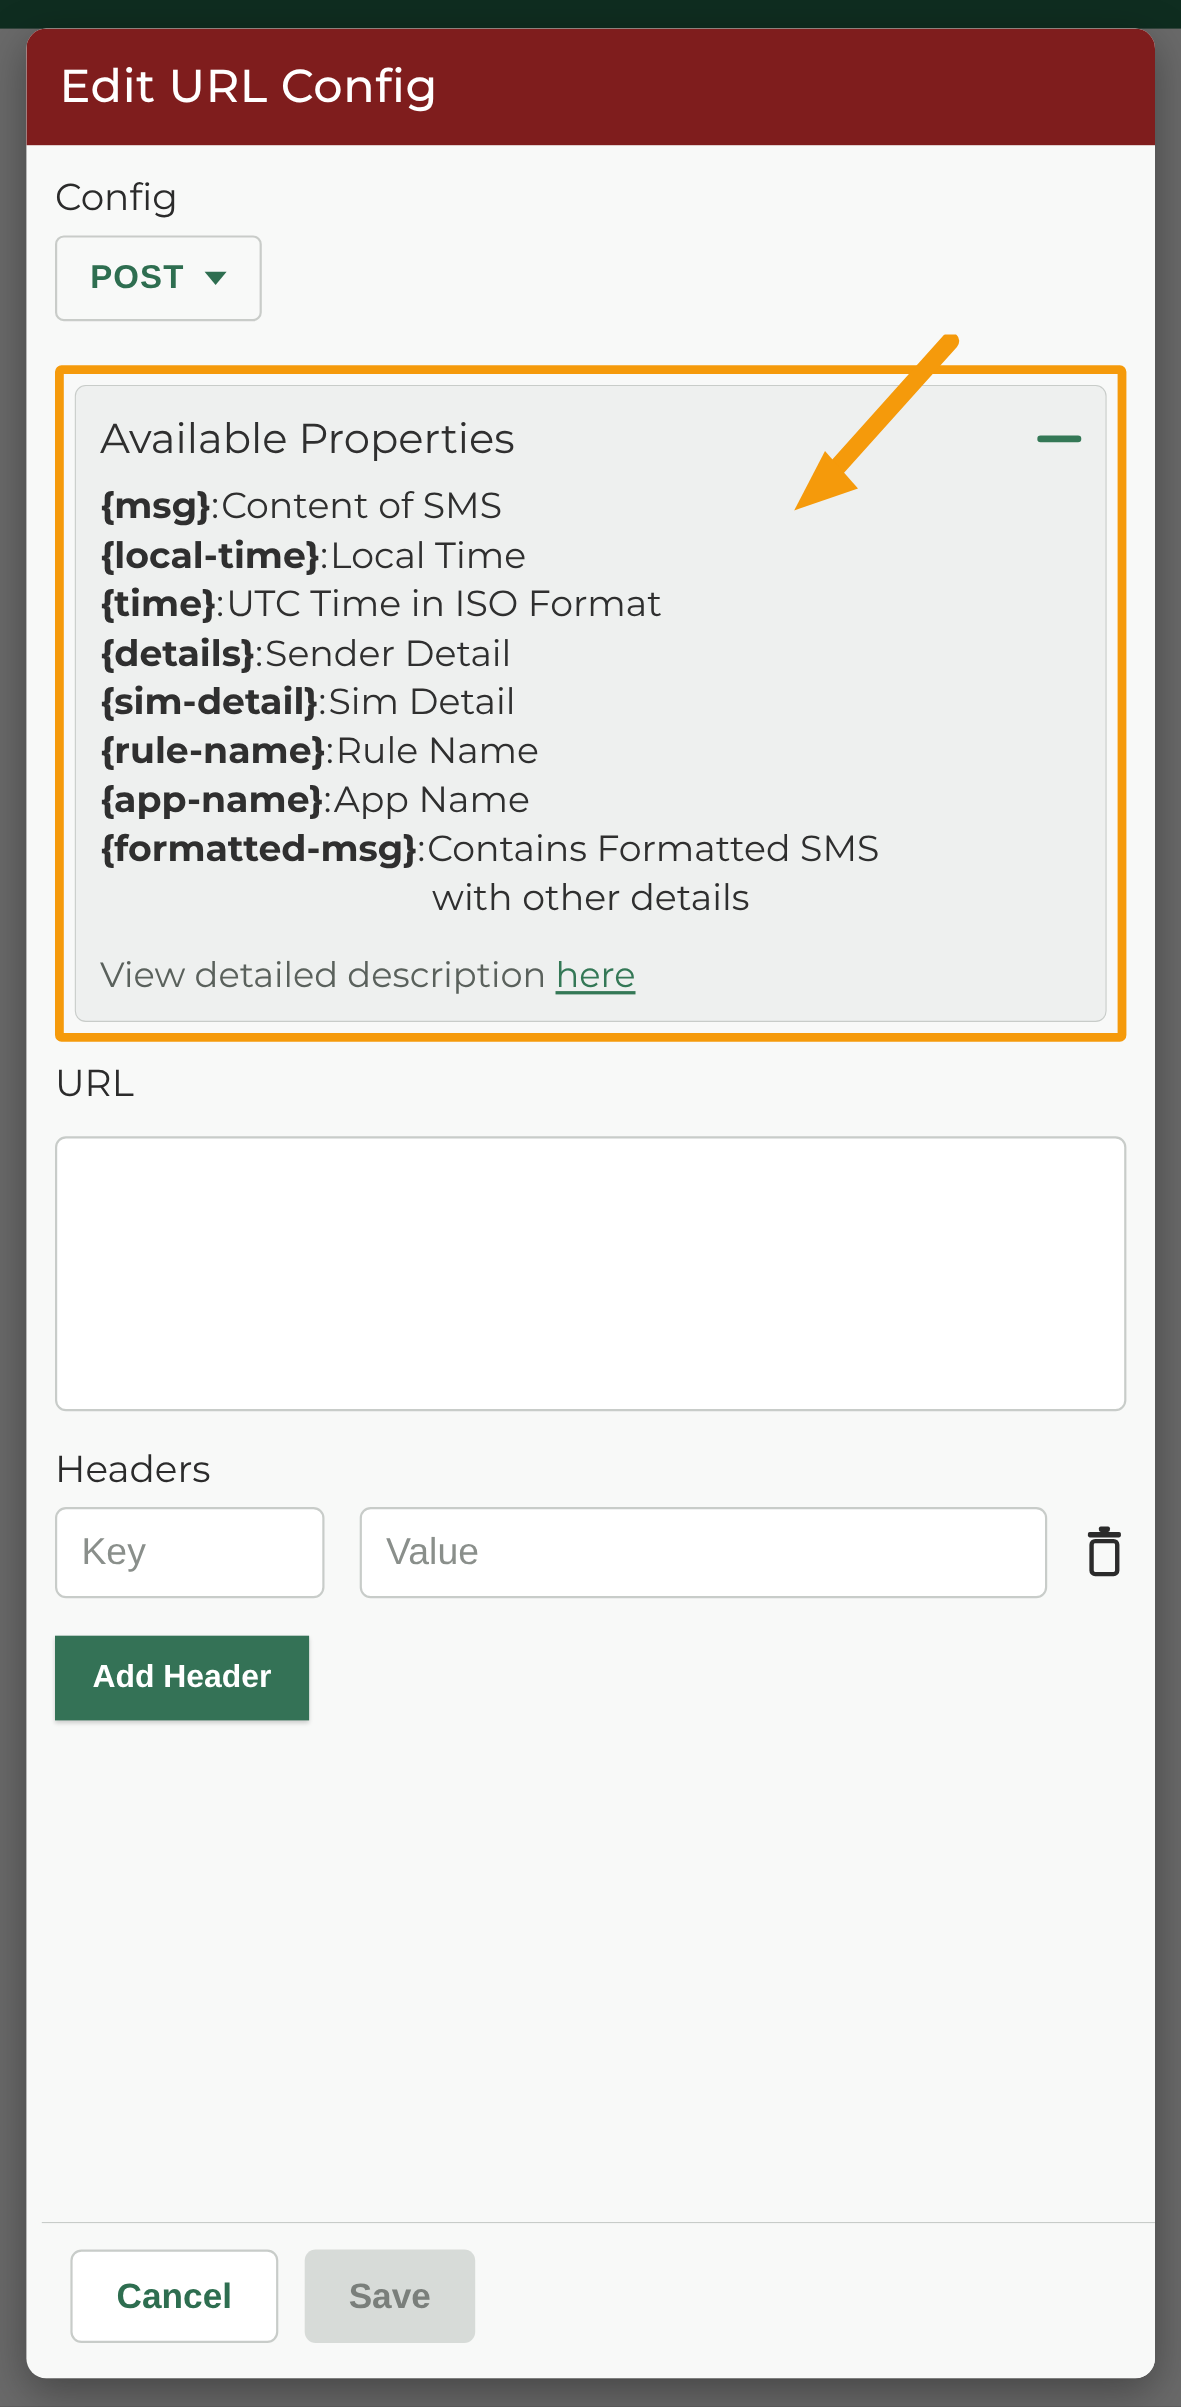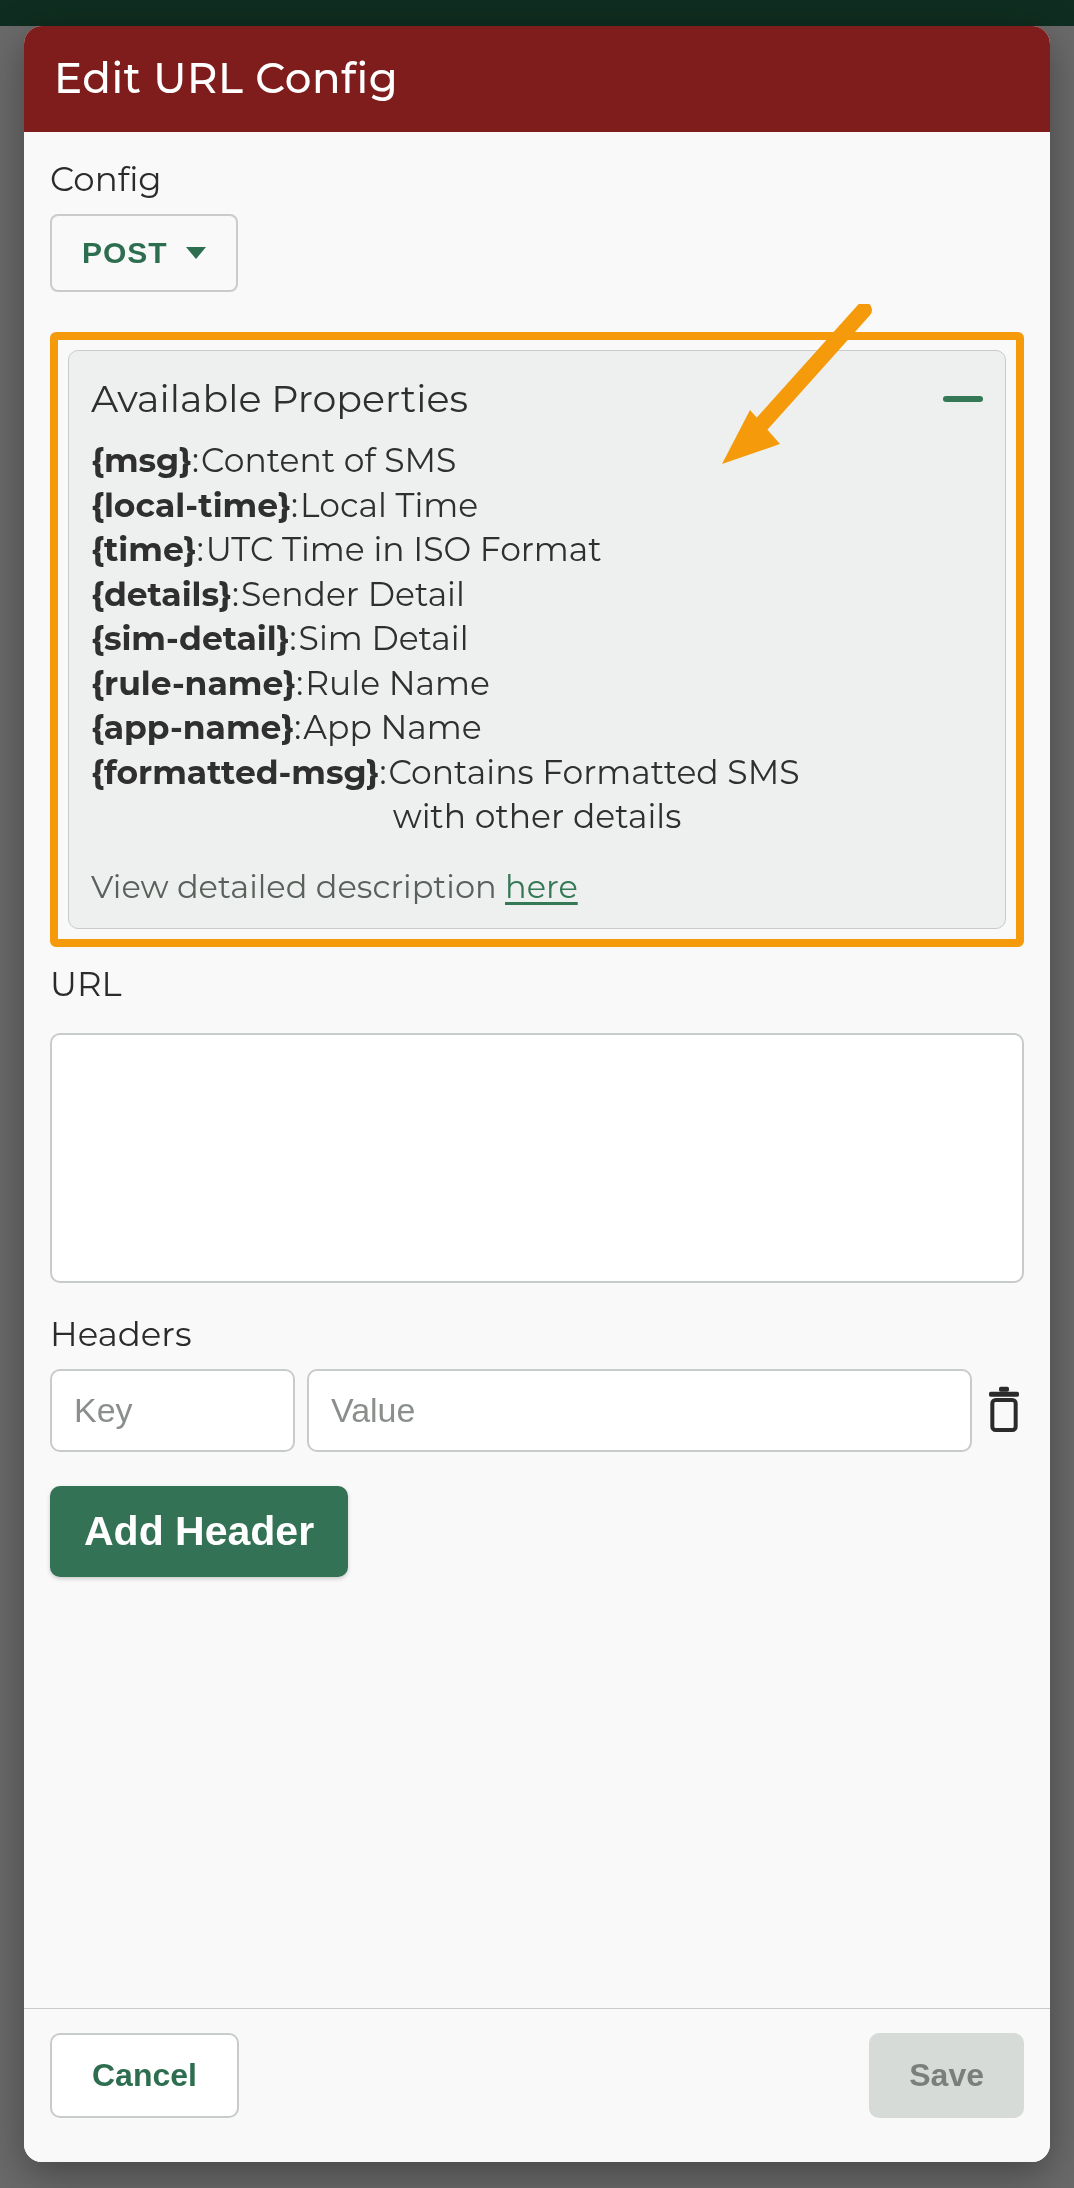--- a/index.html
+++ b/index.html
@@ -108,43 +108,43 @@
     width:100%; height: 250px;
     border: 2px solid #c8ccc9;
     border-radius: 10px;
     background:#fff;
     font-size: 30px;
     padding: 16px;
     resize: none;
   }
 
   .headers-row {
-    display:flex; gap:12px; align-items:center; margin-top:6px;
+    display:flex; gap:32px; align-items:center; margin-top:6px;
   }
   .input {
     border: 2px solid #c8ccc9;
     border-radius: 10px;
     background:#fff;
     font-size: 34px;
     padding: 20px 22px;
     color:#333;
   }
   .input::placeholder { color:#8a8f8b; }
   .key-input { width: 245px; }
   .value-input { flex:1; }
 
   .trash { width:40px; height:48px; cursor:pointer; }
 
   .add-header-btn {
     margin-top: 34px;
     background:#347256;
     color:#fff;
     border:none;
-    border-radius:10px;
-    font-size: 41px;
+    border-radius:0;
+    font-size: 29px;
     font-weight:600;
     padding: 22px 34px;
     cursor:pointer;
     box-shadow: 0 2px 4px rgba(0,0,0,.18);
   }
 
   .body-row {
     margin-top: 54px;
     display:flex; justify-content:space-between; align-items:center;
   }
@@ -159,22 +159,22 @@
     padding: 14px 26px;
     cursor:pointer;
   }
   .templates-btn .caret {
      width:0;height:0;border-left:10px solid transparent;border-right:10px solid transparent;border-top:12px solid #2e6e50;
   }
 
   .modal-footer {
     border-top: 1.5px solid #c8ccc9;
     background:#f8f9f8;
-    padding: 24px 26px 44px;
-    display:flex; justify-content:space-between; gap:24px;
+    padding: 24px 26px 32px;
+    display:flex; justify-content:flex-start; gap:24px;margin-left:14px;
   }
   .btn {
     font-size: 32px; font-weight:600;
     padding: 22px 40px;
     border-radius:10px;
     cursor:pointer;
   }
   .btn-cancel {
     background:#fff; color:#2e6e50; border:2px solid #c8ccc9;
   }

